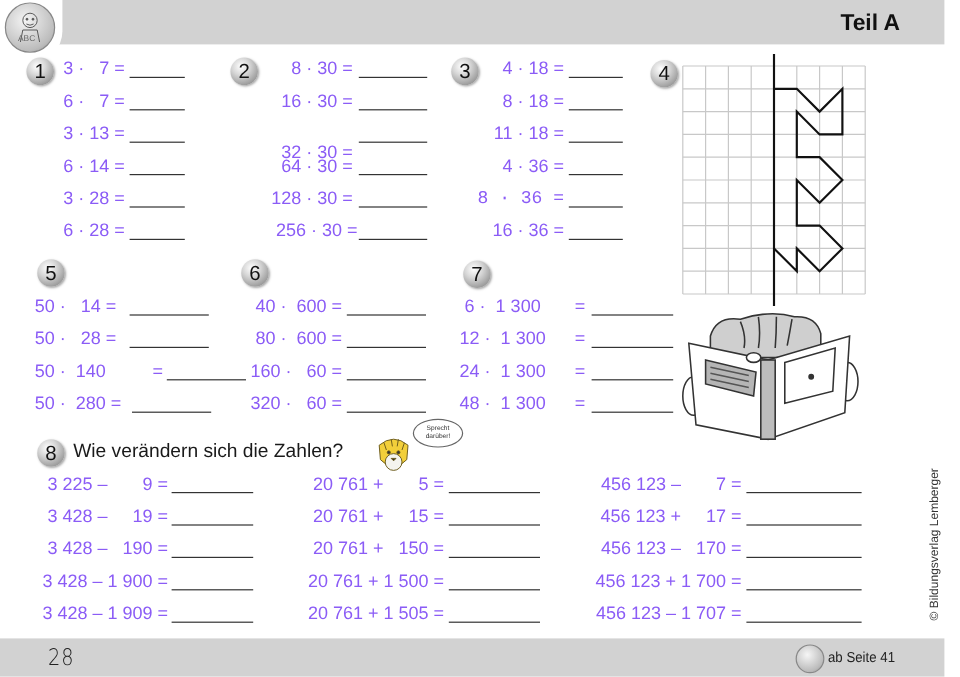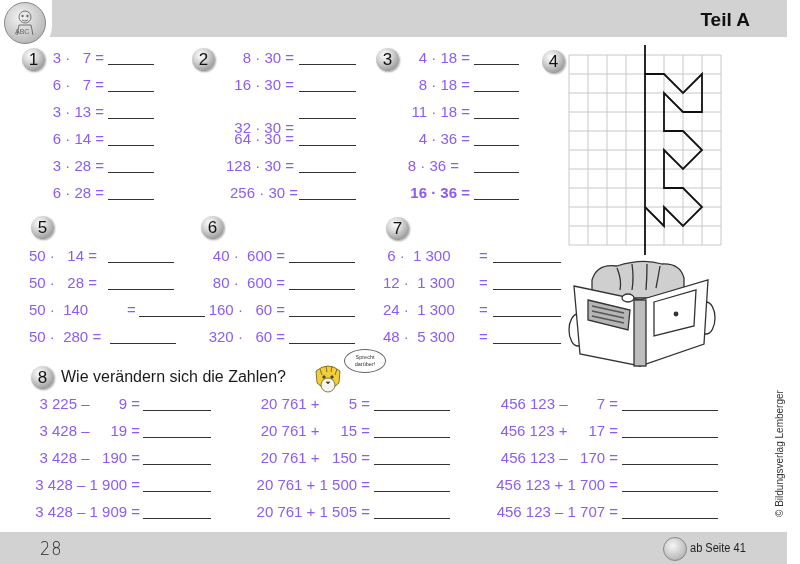--- a/index.html
+++ b/index.html
@@ -123,23 +123,23 @@
 <div class="badge" style="left:376px;top:48px;">3</div>
 <div id="t3">
     <div class="eq" style="right: 330px; top: 49px;">4 · 18 =</div>
     <div class="blank" style="left: 474px; top: 64px; width: 45px;"></div>
     <div class="eq" style="right: 330px; top: 76px;">8 · 18 =</div>
     <div class="blank" style="left: 474px; top: 91px; width: 45px;"></div>
     <div class="eq" style="right: 330px; top: 103px;">11 · 18 =</div>
     <div class="blank" style="left: 474px; top: 118px; width: 45px;"></div>
     <div class="eq" style="right: 330px; top: 130px;">4 · 36 =</div>
     <div class="blank" style="left: 474px; top: 145px; width: 45px;"></div>
-    <div class="eq" style="right: 341px; top: 157px;">8 · 36 =</div>
+    <div class="eq" style="right: 330px; top: 157px; font-family: Liberation Mono, monospace;">8 · 36 =</div>
     <div class="blank" style="left: 474px; top: 172px; width: 45px;"></div>
-    <div class="eq" style="right: 330px; top: 184px; font-weight: bold;">16 · 36 =</div>
+    <div class="eq" style="right: 330px; top: 184px;">16 · 36 =</div>
     <div class="blank" style="left: 474px; top: 199px; width: 45px;"></div>
   </div>
 
 <div class="badge" style="left:542px;top:50px;">4</div>
 <svg id="mirror-grid" style="position:absolute;left:560px;top:40px;" width="180" height="215">
     <line x1="9" y1="15" x2="9" y2="205" stroke="#c8c8c8" stroke-width="1"></line>
     <line x1="28" y1="15" x2="28" y2="205" stroke="#c8c8c8" stroke-width="1"></line>
     <line x1="47" y1="15" x2="47" y2="205" stroke="#c8c8c8" stroke-width="1"></line>
     <line x1="66" y1="15" x2="66" y2="205" stroke="#c8c8c8" stroke-width="1"></line>
     <line x1="85" y1="15" x2="85" y2="205" stroke="#c8c8c8" stroke-width="1"></line>
@@ -191,21 +191,21 @@
 <div id="t7">
     <div class="eq" style="left: 383px; top: 247px;"> 6 ·  1 300</div>
     <div class="eq" style="left: 479px; top: 247px;">=</div>
     <div class="blank" style="left: 493px; top: 262px; width: 68px;"></div>
     <div class="eq" style="left: 383px; top: 274px;">12 ·  1 300</div>
     <div class="eq" style="left: 479px; top: 274px;">=</div>
     <div class="blank" style="left: 493px; top: 289px; width: 68px;"></div>
     <div class="eq" style="left: 383px; top: 301px;">24 ·  1 300</div>
     <div class="eq" style="left: 479px; top: 301px;">=</div>
     <div class="blank" style="left: 493px; top: 316px; width: 68px;"></div>
-    <div class="eq" style="left: 383px; top: 328px;">48 ·  5 300</div>
+    <div class="eq" style="left: 383px; top: 328px;">48 ·  1 300</div>
     <div class="eq" style="left: 479px; top: 328px;">=</div>
     <div class="blank" style="left: 493px; top: 343px; width: 68px;"></div>
   </div>
 
 <svg style="position:absolute;left:562px;top:258px;" width="160" height="110" viewBox="0 0 160 110">
   <g stroke="#333" stroke-width="1.3" fill="#fff">
     <path d="M30 22 Q35 5 55 8 Q80 0 100 6 Q118 5 122 20 L122 40 L30 40 Z" fill="#cfcfcf"></path>
     <path d="M55 10 Q60 22 58 32 M70 6 Q72 20 70 32 M85 6 Q85 20 84 32 M98 8 Q96 20 94 30" fill="none"></path>
     <ellipse cx="16" cy="72" rx="9" ry="16"></ellipse>
     <ellipse cx="144" cy="60" rx="9" ry="16"></ellipse>

